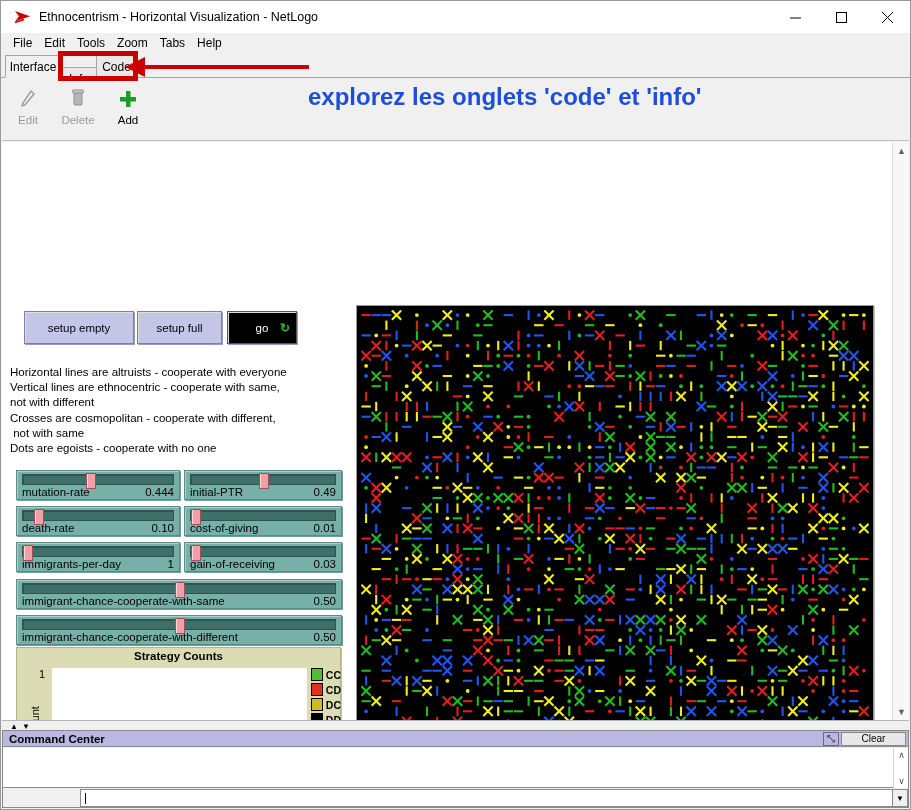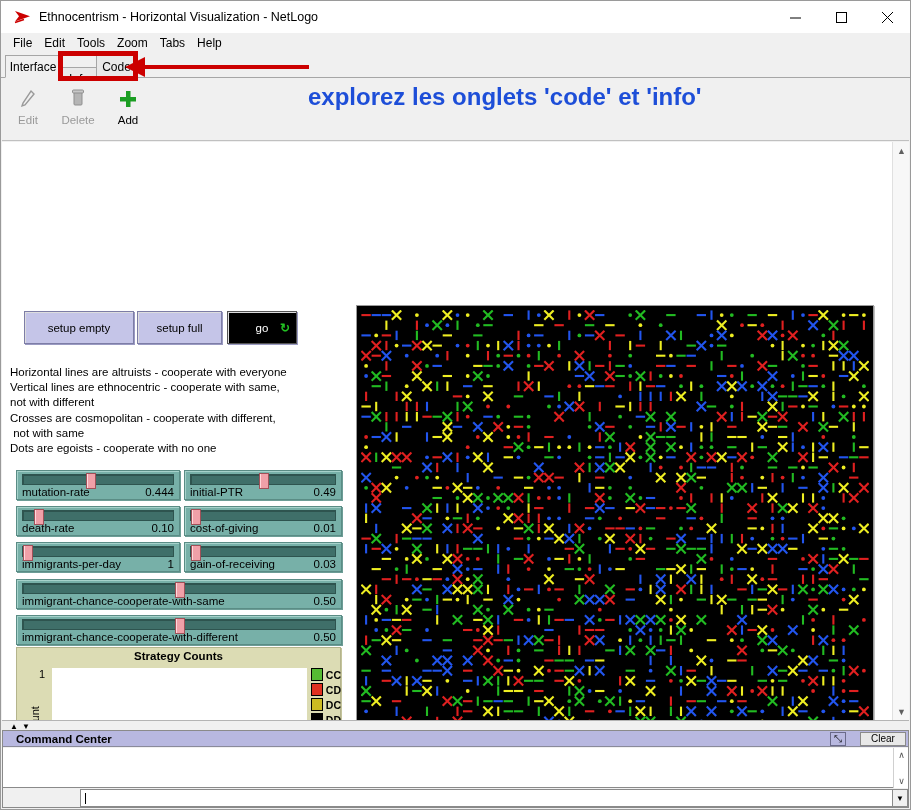--- a/index.html
+++ b/index.html
@@ -377,37 +377,37 @@
   }
   .cc-header {
     position: relative;
     height: 16px;
     background: #b8b8e0;
     border-bottom: 1px solid #8a8a9a;
     display: flex; align-items: center;
   }
   .cc-title {
     font-size: 11.5px; font-weight: bold; color: #000;
-    margin-left: 13px;
+    margin-left: 6px;
   }
   .cc-hbtns { margin-left: auto; display: flex; align-items: center; }
   .cc-resize {
     width: 16px; height: 14px;
     background: #b8b8e0;
     border: 1px solid #6a6a8a;
     display:flex; align-items:center; justify-content:center;
     font-size: 10px;
   }
   .cc-clear {
-    width: 46px; height: 14px;
+    width: 65px; height: 14px;
     background: #e8e8e8;
     border: 1px solid #8a8a8a;
     font-size: 10px;
     display:flex; align-items:center; justify-content:center;
-    margin-left: 14px; margin-right: 2px;
+    margin-left: 2px; margin-right: 2px;
   }
   .cc-output {
     position: absolute; left: 0; top: 17px;
     width: 905px; height: 40px;
     background: #fff;
     border-bottom: 1px solid #8a8a8a;
   }
   .cc-out-sb {
     position: absolute; right: 0; top: 0;
     width: 15px; height: 40px;

